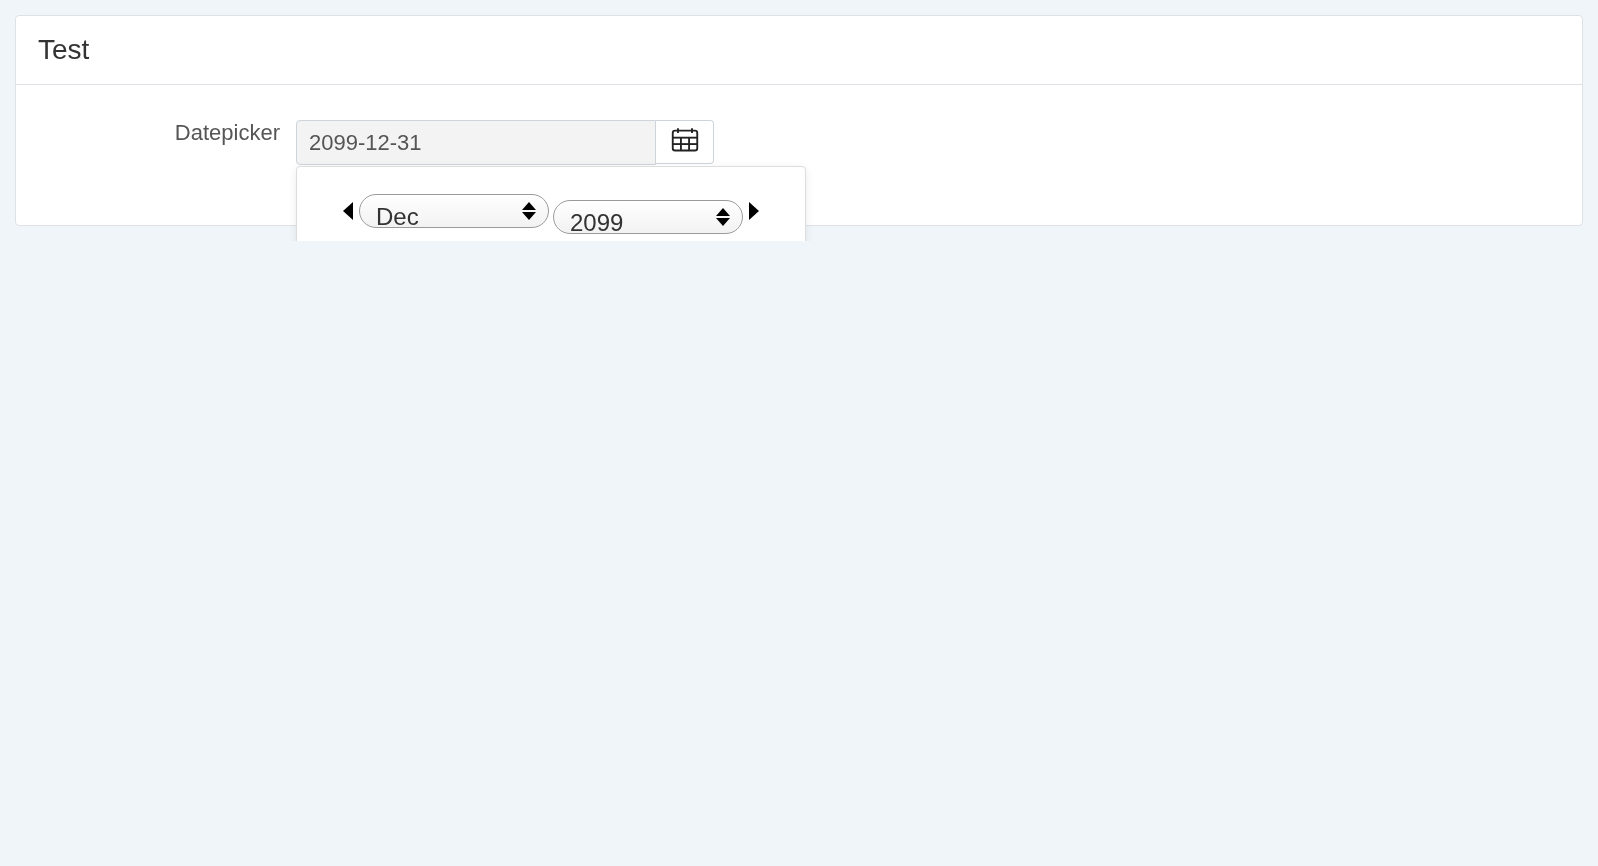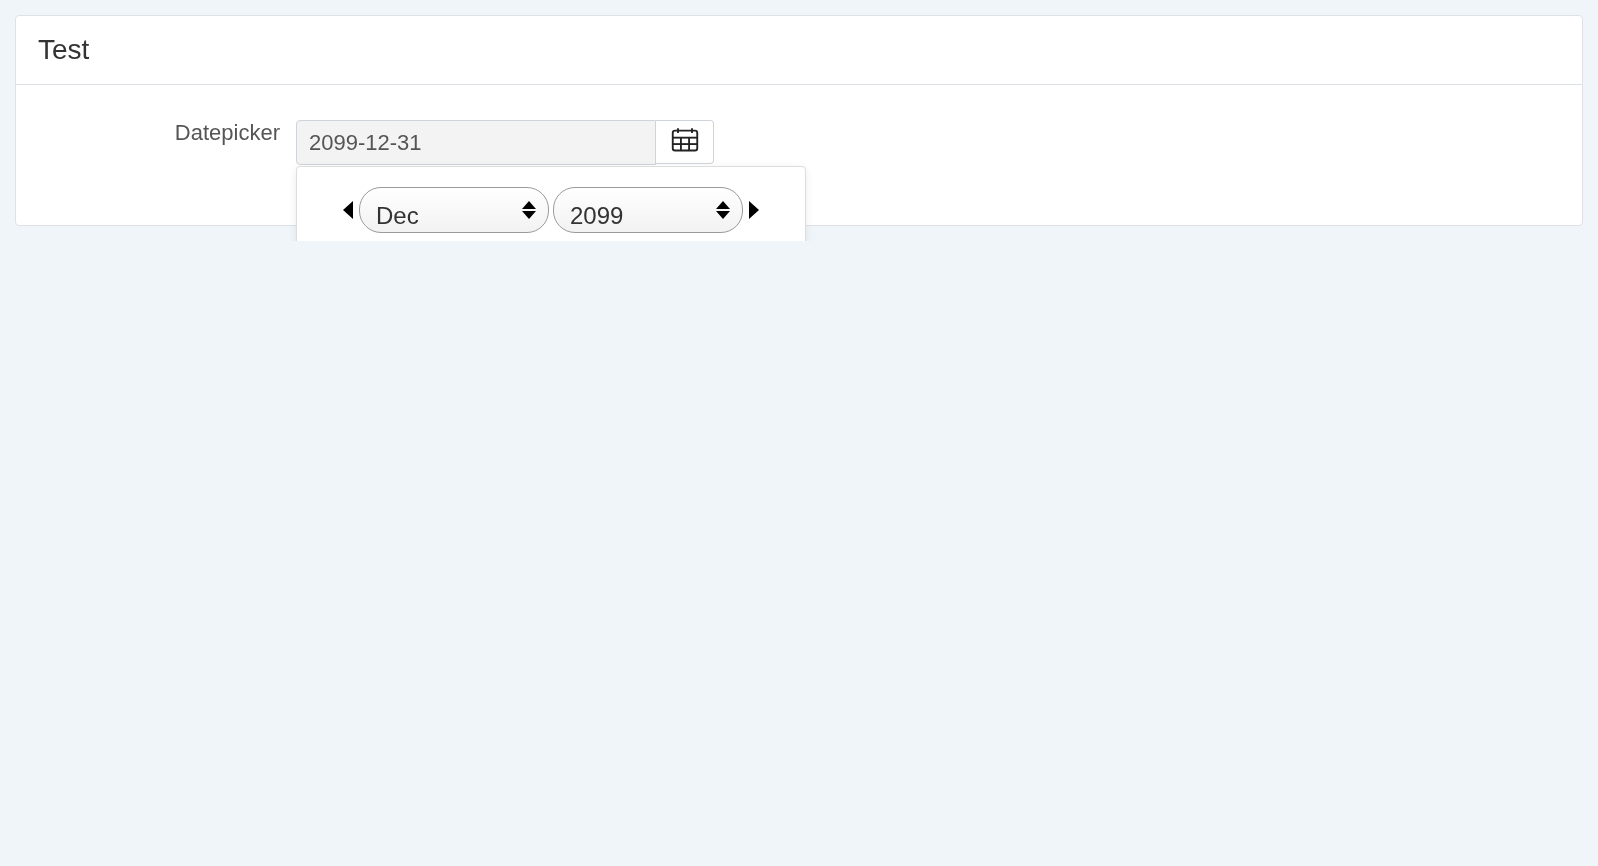--- a/index.html
+++ b/index.html
@@ -89,30 +89,30 @@
       border-bottom: 9px solid transparent;
       cursor: pointer;
     }
     .dp-nav-arrow.left { border-right: 10px solid #000; margin-right: 2px; }
     .dp-nav-arrow.right { border-left: 10px solid #000; margin-left: 2px; }
     .dp-select-wrap {
       position: relative;
       border: 1px solid #9b9b9b;
       border-radius: 22px;
       background: linear-gradient(#fff, #f2f2f2);
-      height: 46px;
+      height: 34px;
       display: flex;
       align-items: center;
       padding: 12px 36px 0 16px;
       font-size: 24px;
       color: #333;
       cursor: pointer;
     }
     .dp-select-month { width: 190px; }
-    .dp-select-year  { width: 190px; }
+    .dp-select-year  { width: 190px; margin-top: 13px; }
     .dp-spin {
       position: absolute;
       right: 12px;
       top: 50%;
       transform: translateY(-50%);
       display: flex;
       flex-direction: column;
       gap: 2px;
     }
     .dp-spin .tri {

